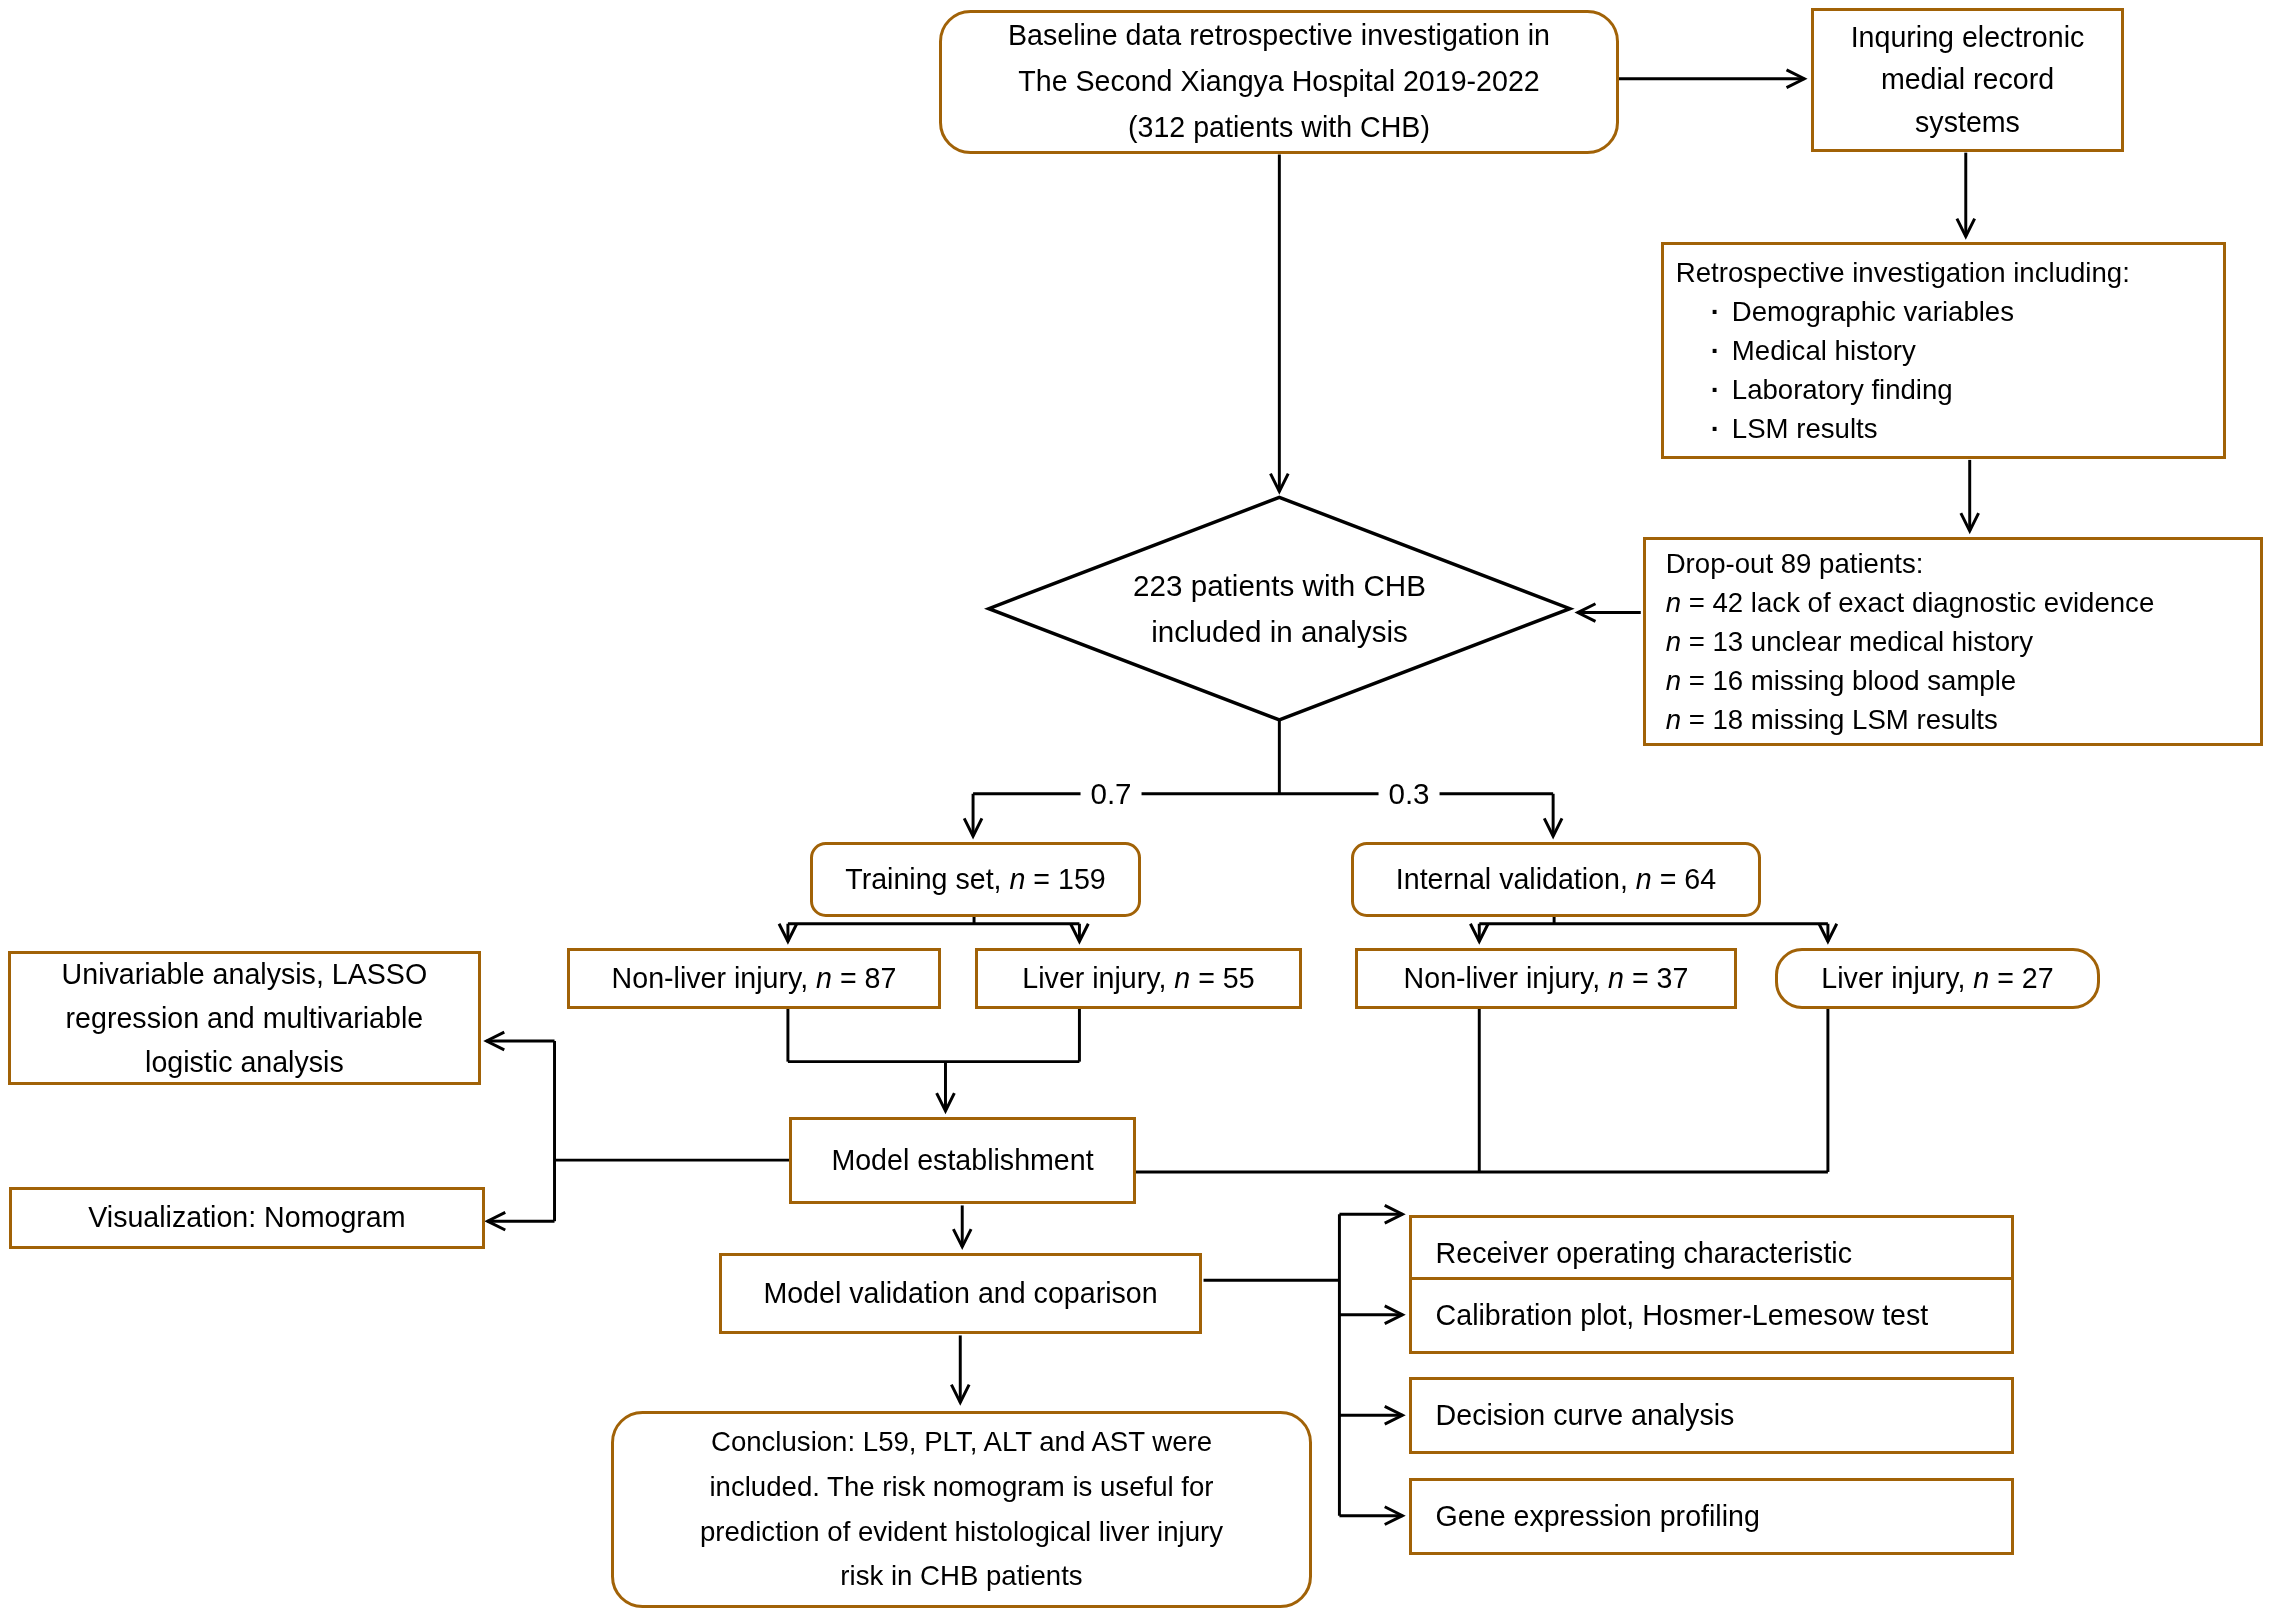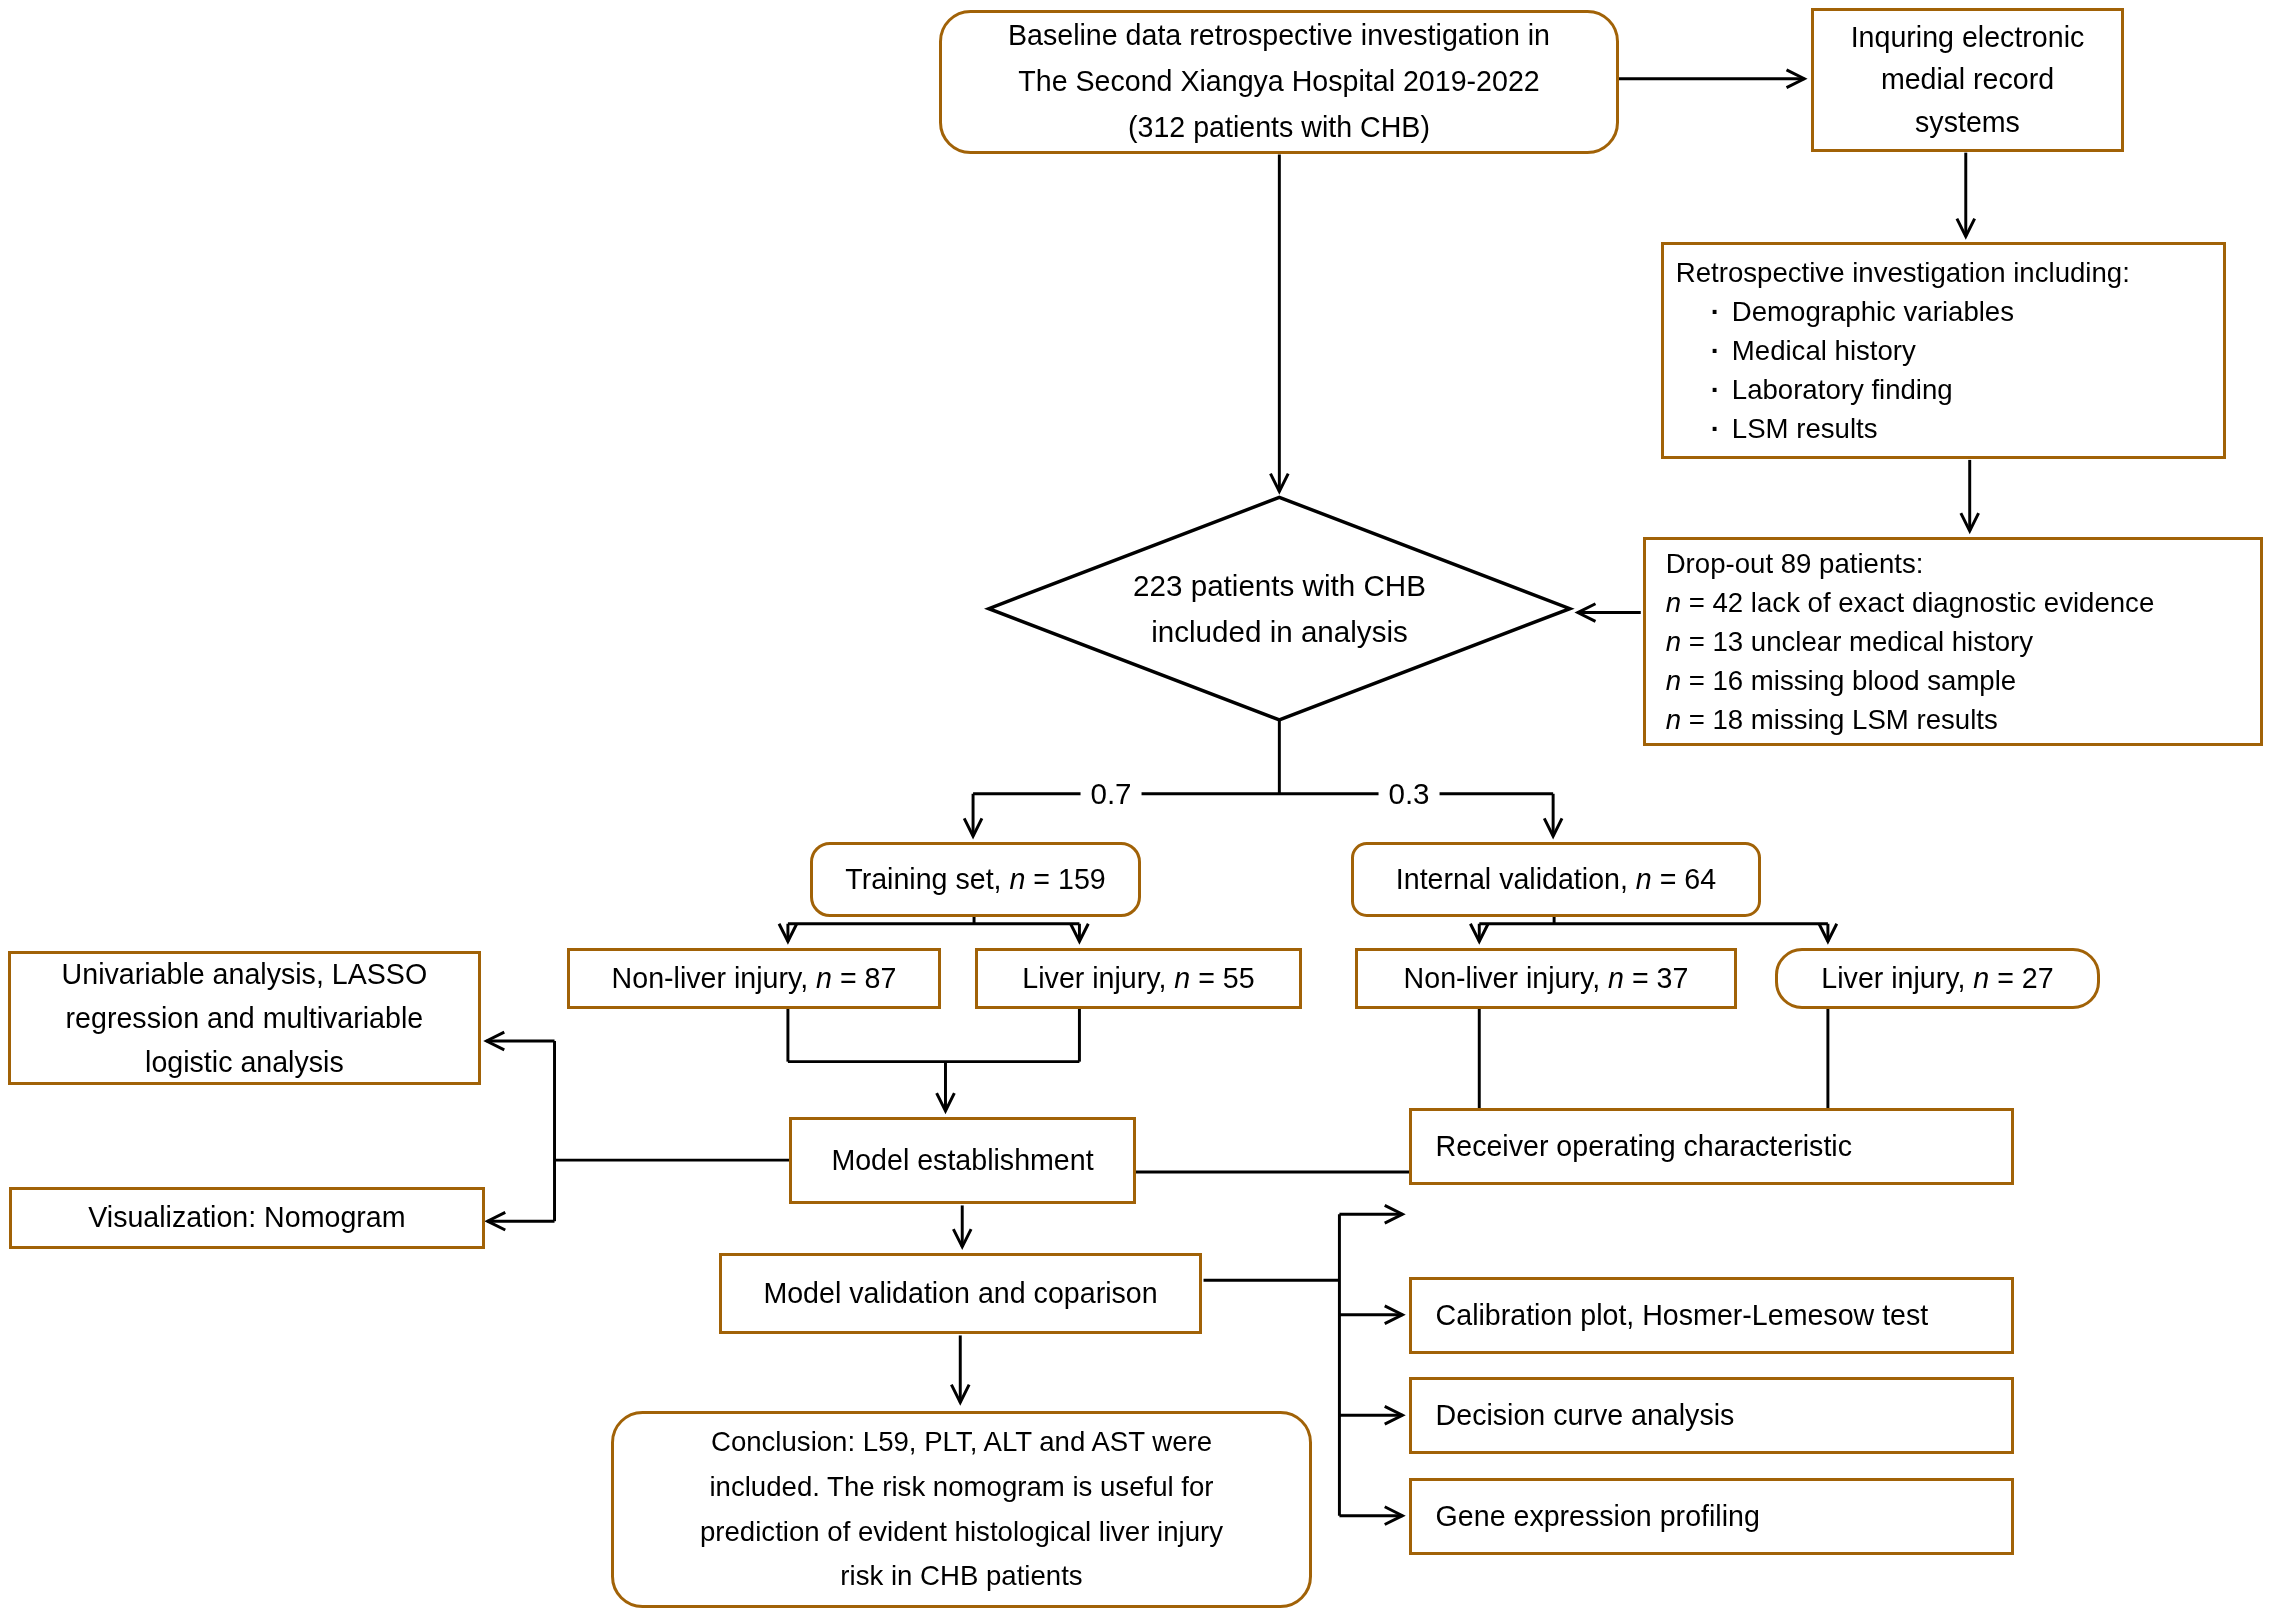--- a/index.html
+++ b/index.html
@@ -135,21 +135,21 @@
   </div>
 
   <div class="diamond-label" style="left:1058px;top:554px;width:443px;height:110px;">
     <div>223 patients with CHB</div>
     <div>included in analysis</div>
   </div>
 
   <span class="branch-label" style="left:1111px;top:794px;">0.7</span>
   <span class="branch-label" style="left:1409px;top:794px;">0.3</span>
 
-  <div class="box r-sm" style="left:810px;top:842px;width:331px;height:75px;border-radius:20px;">
+  <div class="box r-sm" style="left:810px;top:842px;width:331px;height:75px;">
     <div class="nline"><span>Training set, </span><i>n</i><span> = 159</span></div>
   </div>
 
   <div class="box r-sm" style="left:1351px;top:842px;width:410px;height:75px;">
     <div class="nline"><span>Internal validation, </span><i>n</i><span> = 64</span></div>
   </div>
 
   <div class="box" style="left:567px;top:948px;width:374px;height:61px;">
     <div class="nline"><span>Non-liver injury, </span><i>n</i><span> = 87</span></div>
   </div>
@@ -174,21 +174,21 @@
   </div>
 
   <div class="box" style="left:8.9px;top:1187px;width:476px;height:62px;align-items:center;">
     <div>Visualization: Nomogram</div>
   </div>
 
   <div class="box" style="left:719px;top:1253px;width:483px;height:81px;">
     <div>Model validation and coparison</div>
   </div>
 
-  <div class="box eval-box" style="left:1409px;top:1108px;width:605px;height:77px;">
+  <div class="box eval-box" style="left:1409px;top:1215px;width:605px;height:77px;">
     <div>Receiver operating characteristic</div>
   </div>
   <div class="box eval-box" style="left:1409px;top:1277px;width:605px;height:77px;">
     <div>Calibration plot, Hosmer-Lemesow test</div>
   </div>
   <div class="box eval-box" style="left:1409px;top:1377px;width:605px;height:77px;">
     <div>Decision curve analysis</div>
   </div>
   <div class="box eval-box" style="left:1409px;top:1478px;width:605px;height:77px;">
     <div>Gene expression profiling</div>

